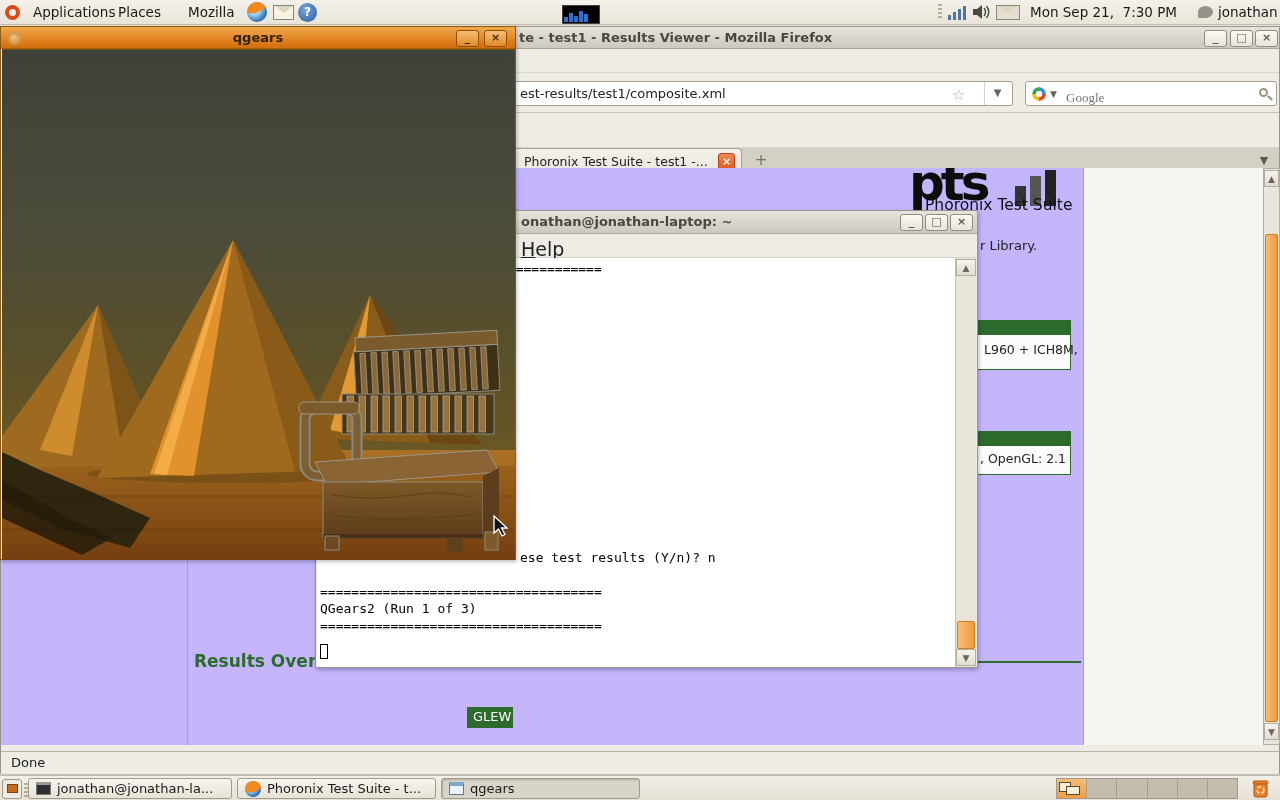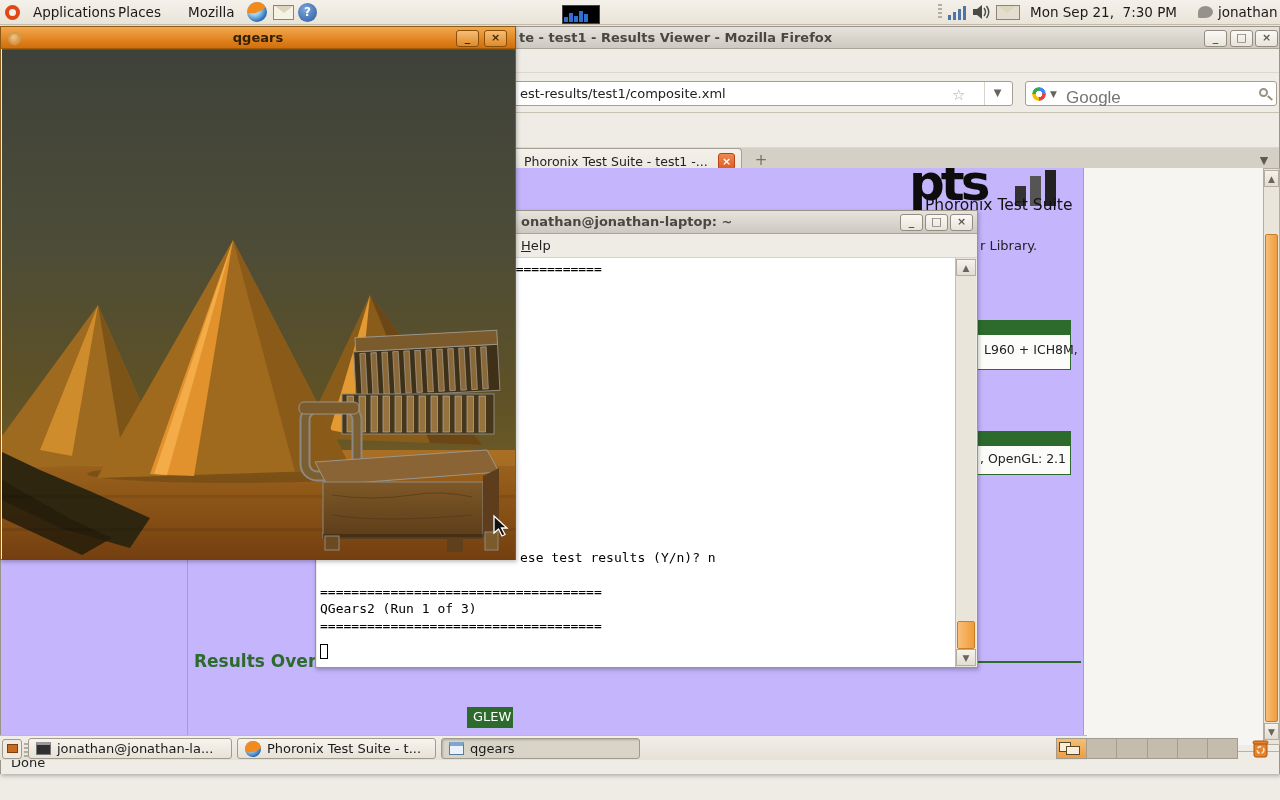--- a/index.html
+++ b/index.html
@@ -40,21 +40,21 @@
   .ff-menubar{top:22px;height:24px;border-bottom:1px solid #DDD8CE}
   .ff-navbar{top:46px;height:40px;border-bottom:1px solid #C8C2B5}
   .ff-bookbar{top:86px;height:35px;border-bottom:1px solid #DDD8CE}
   .ff-tabbar{top:121px;height:26px;background:#D5D0C5;border-bottom:1px solid #B3ACA0}
   .urlfield{position:absolute;left:230px;top:8px;width:782px;height:25px;background:#fff;border:1px solid #A89F91;border-radius:3px;font-size:13px;color:#222;line-height:23px;padding-left:288px;white-space:nowrap;overflow:hidden}
   .url-star{position:absolute;left:720px;top:2px;color:#b3ada1;font-size:15px}
   .url-drop{position:absolute;right:2px;top:0;width:26px;height:23px;border-left:1px solid #D8D3C9;color:#6a655c;text-align:center;line-height:22px;font-size:10px}
   .searchbox{position:absolute;left:1024px;top:8px;width:252px;height:25px;background:#fff;border:1px solid #A89F91;border-radius:3px}
   .g-icon{position:absolute;left:6px;top:5px;width:14px;height:14px;border-radius:50%;background:conic-gradient(#4285F4 0 25%,#EA4335 0 50%,#FBBC05 0 75%,#34A853 0);-webkit-mask:radial-gradient(circle,transparent 0 3px,#000 3px)}
   .s-drop{position:absolute;left:24px;top:1px;font-size:9px;color:#6a655c;line-height:22px}
-  .searchbox input{position:absolute;left:40px;top:1px;width:175px;height:29px;border:0;outline:0;font-size:17px;color:#444;font-family:Liberation Sans, sans-serif;background:transparent}
+  .searchbox input{position:absolute;left:40px;top:1px;width:175px;height:29px;border:0;outline:0;font-size:13px;color:#444;font-family:Liberation Serif, serif;background:transparent}
   .mag{position:absolute;right:8px;top:6px;width:9px;height:9px;border:2px solid #98927f;border-radius:50%}
   .mag::after{content:"";position:absolute;left:6px;top:7px;width:6px;height:2px;background:#98927f;transform:rotate(40deg)}
   .tab{position:absolute;left:510px;top:0;width:231px;height:26px;background:linear-gradient(#F4F1EB,#EAE6DE);border:1px solid #A8A195;border-bottom:0;border-radius:4px 4px 0 0;font-size:12.5px;color:#222;line-height:25px;padding-left:12px;white-space:nowrap}
   .tab-close{position:absolute;right:6px;top:4px;width:17px;height:17px;background:linear-gradient(#F08A50,#DE5A24);border:1px solid #B44415;border-radius:3px;color:#fff;font-size:11px;font-weight:bold;text-align:center;line-height:15px}
   .newtab{position:absolute;left:748px;top:3px;width:24px;height:20px;color:#77715f;font-size:15px;text-align:center;line-height:19px}
   .alltabs{position:absolute;right:4px;top:3px;width:22px;height:20px;color:#5f594e;font-size:11px;text-align:center;line-height:19px}
   .ff-content{position:absolute;left:0;top:141px;width:1280px;height:577px;background:#c4b5fd;overflow:hidden}
   .col-line{position:absolute;top:0;width:1px;height:577px;background:#A5A5A5}
   .page-right{position:absolute;left:1083px;top:0;width:179px;height:577px;background:#F6F5F2}
   .pts-logo{position:absolute;left:908px;top:-9px;font-size:50px;font-weight:bold;letter-spacing:-4px;color:#0d0d0d;line-height:48px}
@@ -74,35 +74,35 @@
   .res-c2{flex:1;text-align:center}
   .res-cell-green{background:#2D6B2D;color:#fff;height:21px;line-height:20px}
   .res-cell-white{background:#fff;border:1px solid #bbb;border-left:0;color:#111;height:21px;line-height:20px;text-align:left;padding-left:4px;letter-spacing:.3px}
   .scrollv{position:absolute;background:#EAE5DB;border:1px solid #B5AEA0}
   .sbtn{position:absolute;left:0;right:0;height:17px;background:linear-gradient(#F6F3ED,#E2DDD2);border:1px solid #B5AEA0;color:#6b655a;font-size:9px;text-align:center;line-height:16px}
   .sthumb{position:absolute;left:1px;right:1px;background:linear-gradient(90deg,#F9BE77,#F09C3C);border:1px solid #C87E22;border-radius:2px}
   .ff-status{position:absolute;left:0;right:0;top:724px;height:23px;background:#EFECE5;border-top:1px solid #B8B2A4;font-size:13px;color:#222;line-height:22px;padding-left:10px}
 
   
   #term-win{left:315px;top:210px;width:663px;height:458px}
-  .term-menubar{position:absolute;left:0;top:23px;right:0;height:24px;background:#EFECE5;border-bottom:1px solid #D8D3C9;font-size:13px;color:#222}
+  .term-menubar{position:absolute;left:0;top:23px;right:0;height:24px;background:#EFECE5;border-bottom:1px solid #D8D3C9;font-size:19px;color:#222}
   .term-help{position:absolute;left:205px;top:4px}
   .term-help u{text-decoration:underline}
   .term-body{position:absolute;left:1px;top:47px;width:640px;height:409px;background:#fff;overflow:hidden}
   .tline{position:absolute;font-family:"DejaVu Sans Mono","Liberation Mono",monospace;font-size:13px;color:#000;white-space:pre;line-height:17px}
   .tcursor{position:absolute;left:3px;width:8px;height:15px;border:1px solid #000}
   .term-scroll{position:absolute;right:1px;top:47px;width:21px;height:409px;background:#EAE5DB;border-left:1px solid #C5BEB0}
 
   
   #qg-win{left:0;top:26px;width:516px;height:534px;border:1px solid #8A5A14}
   .qg-menuball{position:absolute;left:7px;top:5px;width:13px;height:13px;border-radius:50%;border:2px solid #C99E5A;background:radial-gradient(circle at 40% 35%,#F3C484,#D98C2E)}
   .qg-body{position:absolute;left:1px;top:22px;width:513px;height:510px;background:#4a4a3c;border-top:1px solid #7a4e10}
 
   
-  .taskbar{position:absolute;left:0;top:735px;width:1087px;height:25px;background:linear-gradient(#F2EFE8,#E6E1D6);border-top:1px solid #C2BBAA;z-index:50}
+  .taskbar{position:absolute;left:0;top:775px;width:1280px;height:25px;background:linear-gradient(#F2EFE8,#E6E1D6);border-top:1px solid #C2BBAA;z-index:50}
   .tk-btn{position:absolute;top:2px;height:21px;border:1px solid #A29B8D;border-radius:3px;background:linear-gradient(#F7F4EE,#E7E2D7);display:flex;align-items:center;gap:6px;padding:0 7px;font-size:13px;color:#1a1a1a;white-space:nowrap;overflow:hidden}
   .tk-btn.pressed{background:#D9D4C8;box-shadow:inset 1px 1px 2px rgba(0,0,0,.2)}
   .tk-termicon{width:15px;height:13px;background:#2f2f2f;border:1px solid #777;border-top:3px solid #9a9a9a}
   .tk-winicon{width:15px;height:13px;background:#EAF2FA;border:1px solid #5a7a9a;border-top:4px solid #7FA7CC}
   .showdesk{position:absolute;left:2px;top:3px;width:20px;height:20px;border:1px solid #A29B8D;border-radius:3px;background:#EFEBE2}
   .showdesk i{position:absolute;left:4px;top:4px;width:11px;height:9px;background:#C96B1E;border:1px solid #7a3f0c}
   .wsw{position:absolute;left:1056px;top:2px;width:182px;height:21px;border:1px solid #A29B8D;background:#C4BDAE;display:flex}
   .wsw .cell{flex:1;border-right:1px solid #A59E8F;position:relative}
   .wsw .cell:last-child{border-right:0}
   .wsw .cell.cur{background:linear-gradient(#F6BE76,#EF9D41)}

